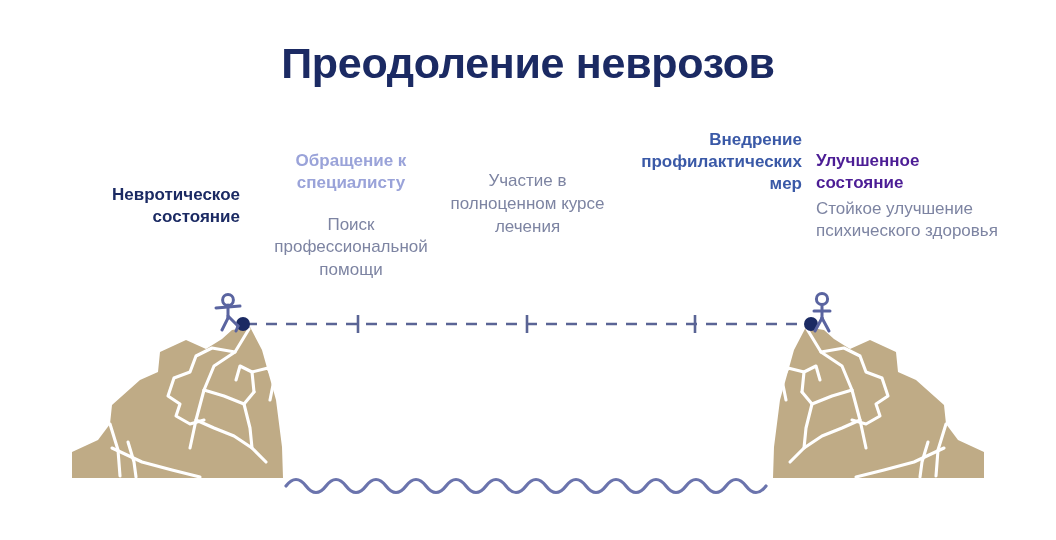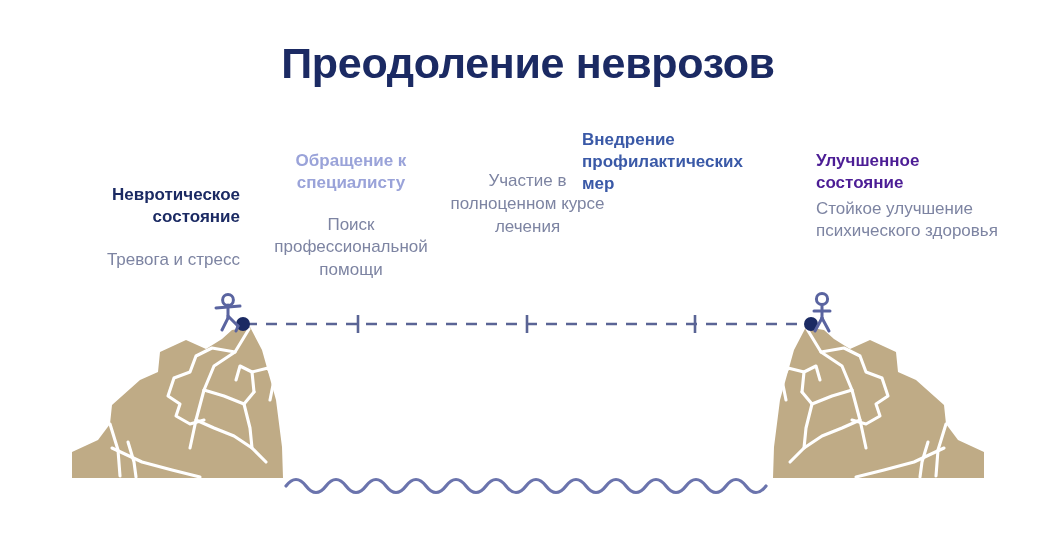--- a/index.html
+++ b/index.html
@@ -88,23 +88,23 @@
     left: 446px;
     width: 163px;
     text-align: center;
     padding-top: 24px;
   }
   .stage-3 .stage-heading { color: #6a82d0; }
   .stage-3 .stage-desc { margin-top: 20px; }
 
   
   .stage-4 {
-    left: 582px;
+    left: 614px;
     width: 188px;
-    text-align: left;
+    text-align: right;
     padding-top: 3px;
   }
   .stage-4 .stage-heading { color: #3a59a7; }
   .stage-4 .stage-desc { margin-top: 21px; }
 
   
   .stage-5 {
     left: 816px;
     width: 190px;
     text-align: left;
@@ -127,21 +127,20 @@
 <body>
 
 <div id="infographic">
 
   <div class="title">Преодоление неврозов</div>
 
   <div class="stages">
 
     <div class="stage stage-1">
       <p class="stage-heading">Невротическое состояние</p>
-      <p class="stage-desc">Тревога и стресс</p>
     </div>
 
     <div class="stage stage-2">
       <p class="stage-heading">Обращение к специалисту</p>
       <p class="stage-desc">Поиск профессиональной помощи</p>
     </div>
 
     <div class="stage stage-3">
       <p class="stage-desc">Участие в полноценном курсе лечения</p>
     </div>

